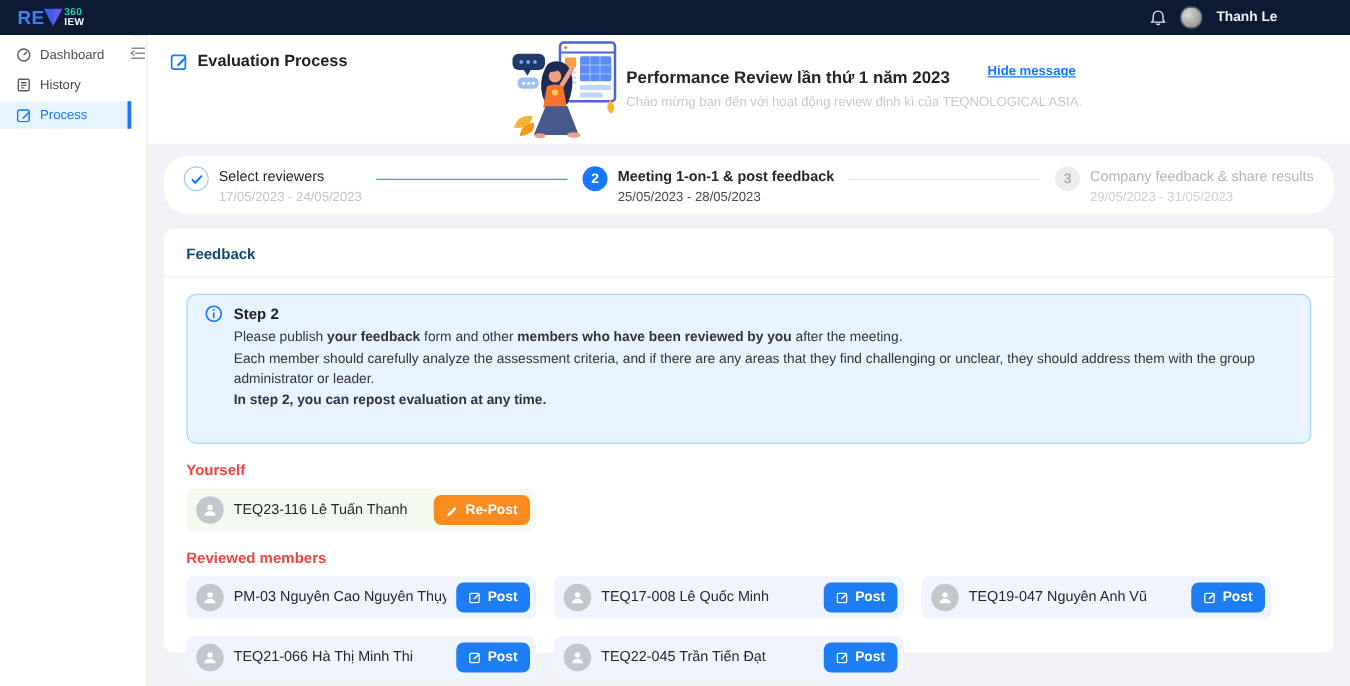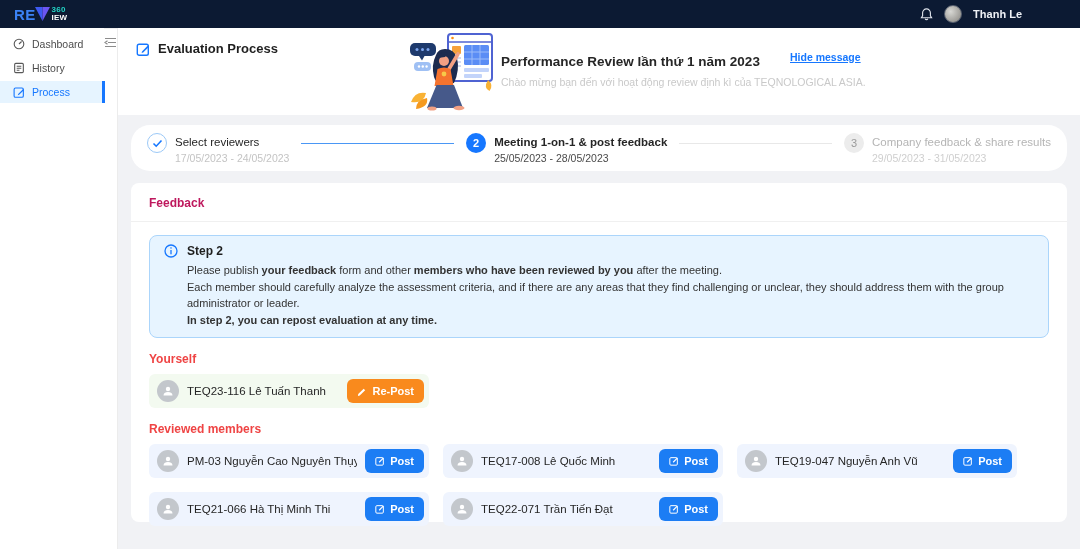--- a/index.html
+++ b/index.html
@@ -73,24 +73,24 @@
   .step-done .step-dates { color:#c4c4c4; }
   .step-active .step-dates { color:#4a4a4a; }
   .step-pending .step-dates { color:#cfcfcf; }
   .connector { flex:1; height:1px; margin:10px 12px 0; }
   .c1 { background:#4a97f5; }
   .c2 { background:#e8e8e8; }
 
   
   .content-card { margin:0 13px; background:#fff; border-radius:8px; height:339px; }
   .card-header { padding:13px 18px 11px; font-size:12px; font-weight:700;
-               color:#be185d; border-bottom:1px solid #f0f0f0; }
+               color:#0c4a6e; border-bottom:1px solid #f0f0f0; }
   .card-body { padding:13px 18px; }
   .alert { background:#e7f4ff; border:1px solid #abd5fb; border-radius:8px;
-               padding:8px 14px 9px; }
+               padding:8px 14px 26px; }
   .alert-title-row { display:flex; align-items:center; gap:9px; font-size:12px;
                font-weight:700; color:#1f1f1f; }
   .alert-lines { margin:4px 0 0 23px; font-size:11px; color:#333;
                line-height:1.5; }
   .alert-lines b { font-weight:700; }
   .section-heading { font-size:12px; font-weight:700; color:#ef4444;
                margin:14px 0 8px; }
   .member-card { width:280px; height:34px; border-radius:6px; display:flex;
                align-items:center; gap:8px; padding:0 5px 0 8px; }
   .member-card.green { background:#f3faf0; }
@@ -367,21 +367,21 @@
           </button>
         </div>
 
         <div class="member-card blue">
           <span class="avatar">
             <svg width="12" height="12" viewBox="0 0 12 12" fill="#ffffff">
                 <circle cx="6" cy="4" r="2.2"></circle>
                 <path d="M1.5 10.5 a4.5 3.6 0 0 1 9 0 z"></path>
               </svg>
           </span>
-          <span class="member-name">TEQ22-071 Trần Tiến Đạt</span>
+          <span class="member-name">TEQ22-045 Trần Tiến Đạt</span>
           <button class="btn btn-blue">
             <svg width="10" height="10" viewBox="0 0 12 12" fill="none" stroke="#ffffff" stroke-width="1.2">
                 <rect x="1" y="2" width="9" height="9" rx="1.3"></rect>
                 <path d="M5 7.5 L10.2 2.3" stroke-width="1.4"></path>
               </svg>
             <span>Post</span>
           </button>
         </div>
 
       </div>

